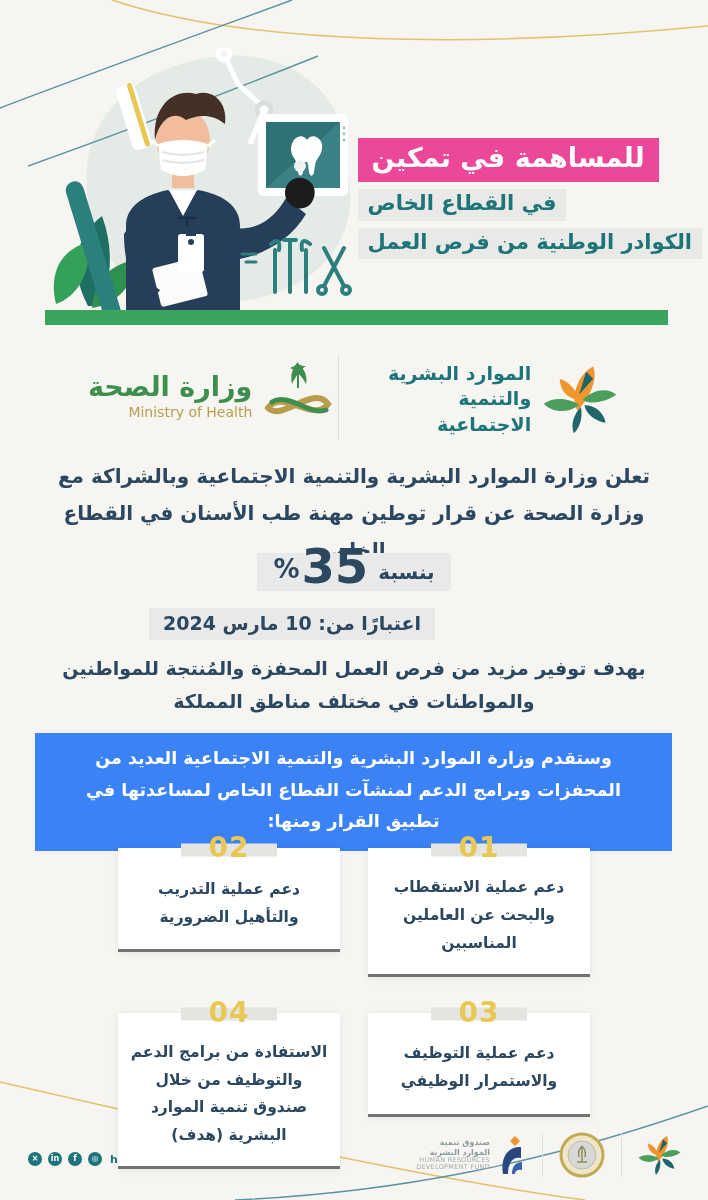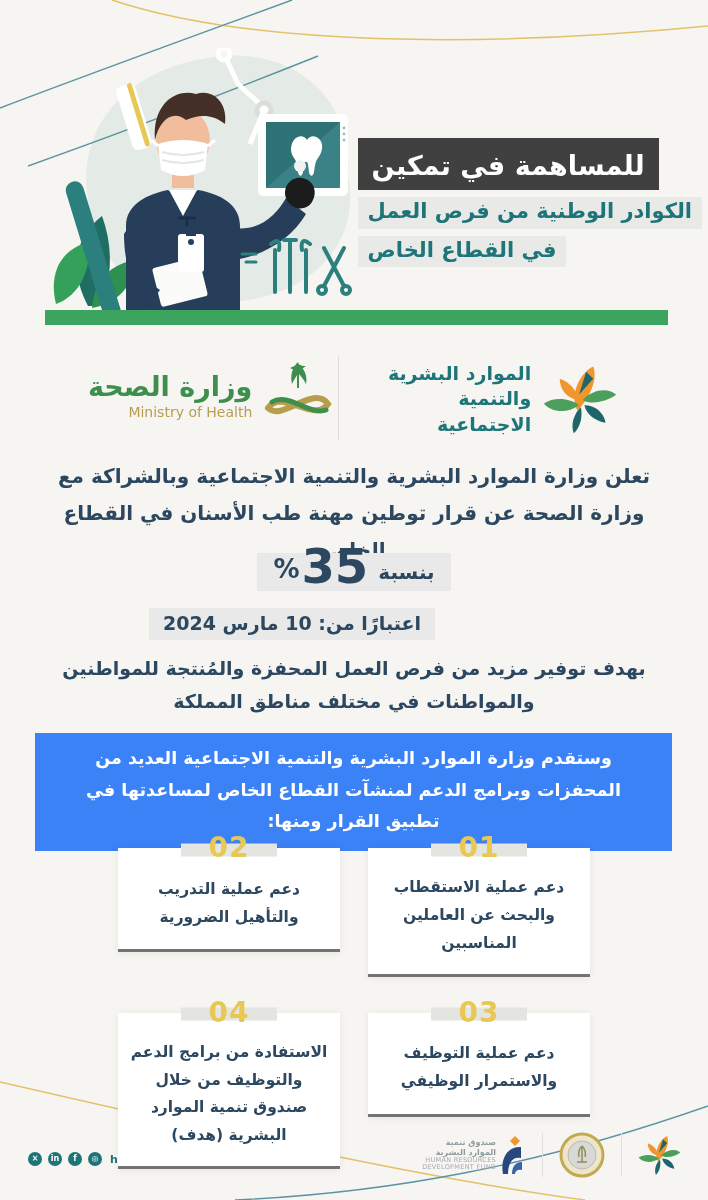--- a/index.html
+++ b/index.html
@@ -5,22 +5,22 @@
   html,body{margin:0;padding:0;}
   body{width:708px;height:1200px;position:relative;overflow:hidden;
        background:#f6f5f2;font-family:"DejaVu Sans",sans-serif;}
   .abs{position:absolute;}
   
   #curves{position:absolute;inset:0;width:708px;height:1200px;pointer-events:none;}
   
   #illustration{left:28px;top:48px;width:364px;height:266px;}
   #green-bar{left:45px;top:310px;width:623px;height:15px;background:#3ba45e;}
   #title-block{right:6px;top:138px;display:flex;flex-direction:column;align-items:flex-end;gap:7px;z-index:3;}
-  .title-orange{background:#404040;color:#ffffff;font-size:27px;font-weight:800;
-                padding:12px 14px 8px;line-height:1.2;}
+  .title-orange{background:#ec4899;color:#ffffff;font-size:27px;font-weight:800;
+                padding:4px 14px 8px;line-height:1.2;}
   .title-gray{background:#e9e9e7;color:#1e7579;font-size:21px;font-weight:800;
               padding:1px 10px 4px;line-height:1.25;}
   
   #logos-row{left:0;top:348px;width:619px;height:100px;}
   #moh-logo{position:absolute;left:88px;top:10px;display:flex;align-items:center;gap:10px;}
   .moh-text{text-align:right;}
   .moh-ar{color:#3e8f4e;font-size:27px;font-weight:700;line-height:1.1;}
   .moh-en{color:#b99d4f;font-size:14px;margin-top:2px;}
   #logos-divider{position:absolute;left:338px;top:8px;width:1px;height:84px;background:#dcdcd8;}
   #hrsd-logo{position:absolute;left:378px;top:8px;display:flex;align-items:center;gap:12px;}
@@ -59,21 +59,21 @@
         justify-content:center;}
   .card p{margin:0;color:#2c4861;font-size:15.5px;font-weight:800;line-height:1.8;
           text-align:center;}
   
   #footer-social{left:28px;top:1152px;display:flex;align-items:center;gap:6px;direction:ltr;}
   .soc-ico{width:14px;height:14px;border-radius:50%;background:#1e7579;color:#ffffff;
            font-size:8px;font-weight:700;display:flex;align-items:center;justify-content:center;
            line-height:1;}
   .soc-label{color:#1e7579;font-size:11px;font-weight:700;margin:0 6px 0 2px;}
   #footer-logos{right:26px;top:1132px;display:flex;align-items:center;gap:16px;}
-  .hrdf-wrap{display:flex;align-items:center;}
+  .hrdf-wrap{display:flex;align-items:center;gap:6px;}
   .hrdf-text{text-align:right;line-height:1.15;}
   .hrdf-ar{color:#8e9b9e;font-size:8px;font-weight:700;}
   .hrdf-en{color:#a7a9ac;font-size:6.5px;letter-spacing:0.3px;}
   .flogo-divider{width:1px;height:44px;background:#e0dfdb;}
 </style>
 </head>
 <body>
 
 <svg id="curves" viewBox="0 0 708 1200">
   <path d="M112,0 C250,46 480,48 708,26" fill="none" stroke="#e3c169" stroke-width="1.5"></path>
@@ -149,22 +149,22 @@
     <circle cx="294" cy="242" r="4"></circle>
       <circle cx="318" cy="242" r="4"></circle>
     <path d="M228,206 h-14 M228,214 h-10" stroke-width="3"></path>
   </g>
 </svg>
 
 <div id="green-bar" class="abs"></div>
 
 <div id="title-block" class="abs" dir="rtl">
   <div class="title-orange">للمساهمة في تمكين</div>
+  <div class="title-gray">في القطاع الخاص</div>
   <div class="title-gray">الكوادر الوطنية من فرص العمل</div>
-  <div class="title-gray">في القطاع الخاص</div>
 </div>
 
 <div id="logos-row" class="abs">
   <div id="moh-logo">
     <div class="moh-text">
       <div class="moh-ar" dir="rtl">وزارة الصحة</div>
       <div class="moh-en">Ministry of Health</div>
     </div>
     <svg width="72" height="76" viewBox="0 0 72 76">
       <g fill="#3e8f4e">

